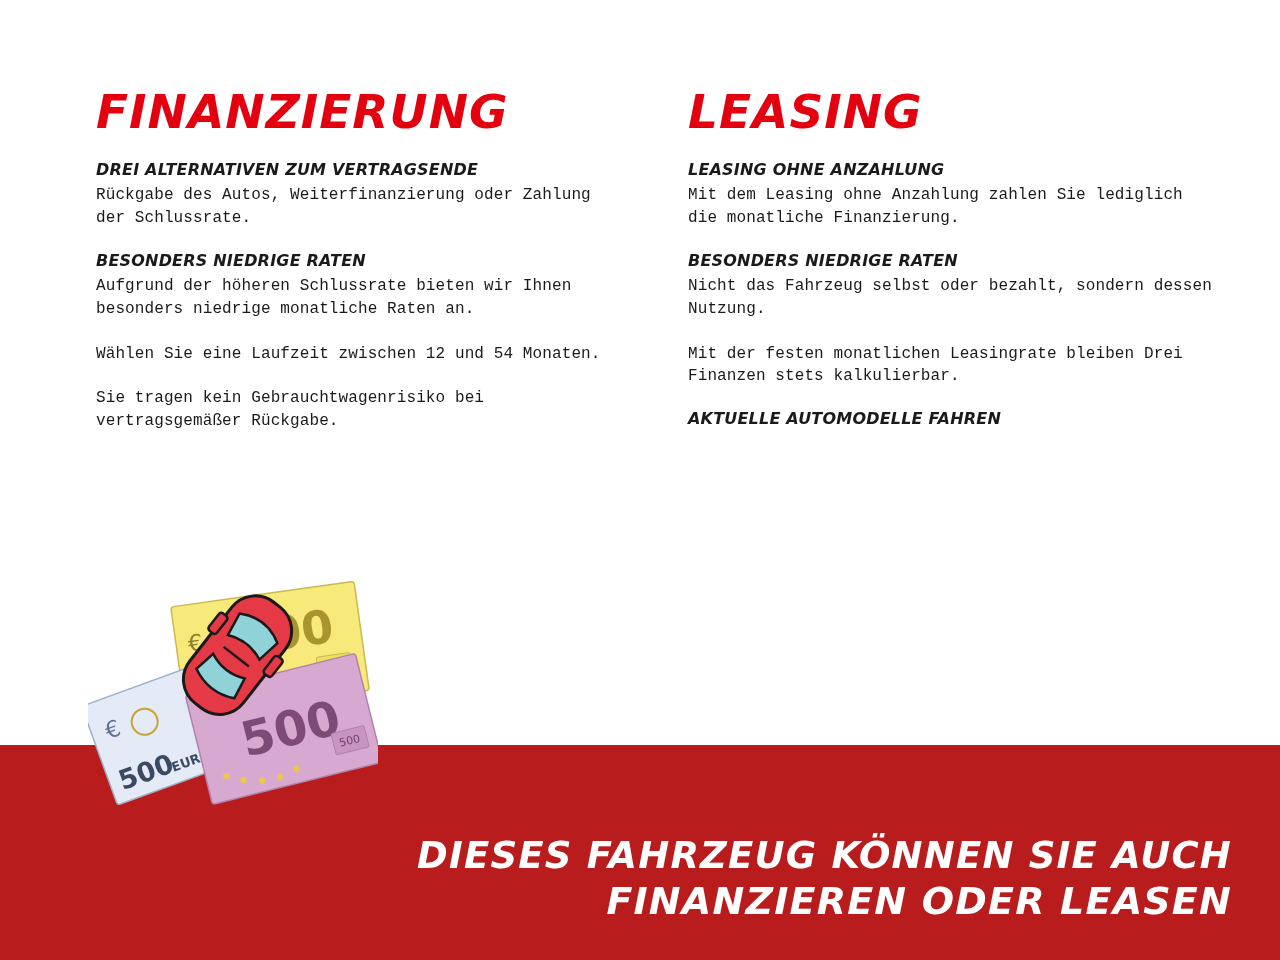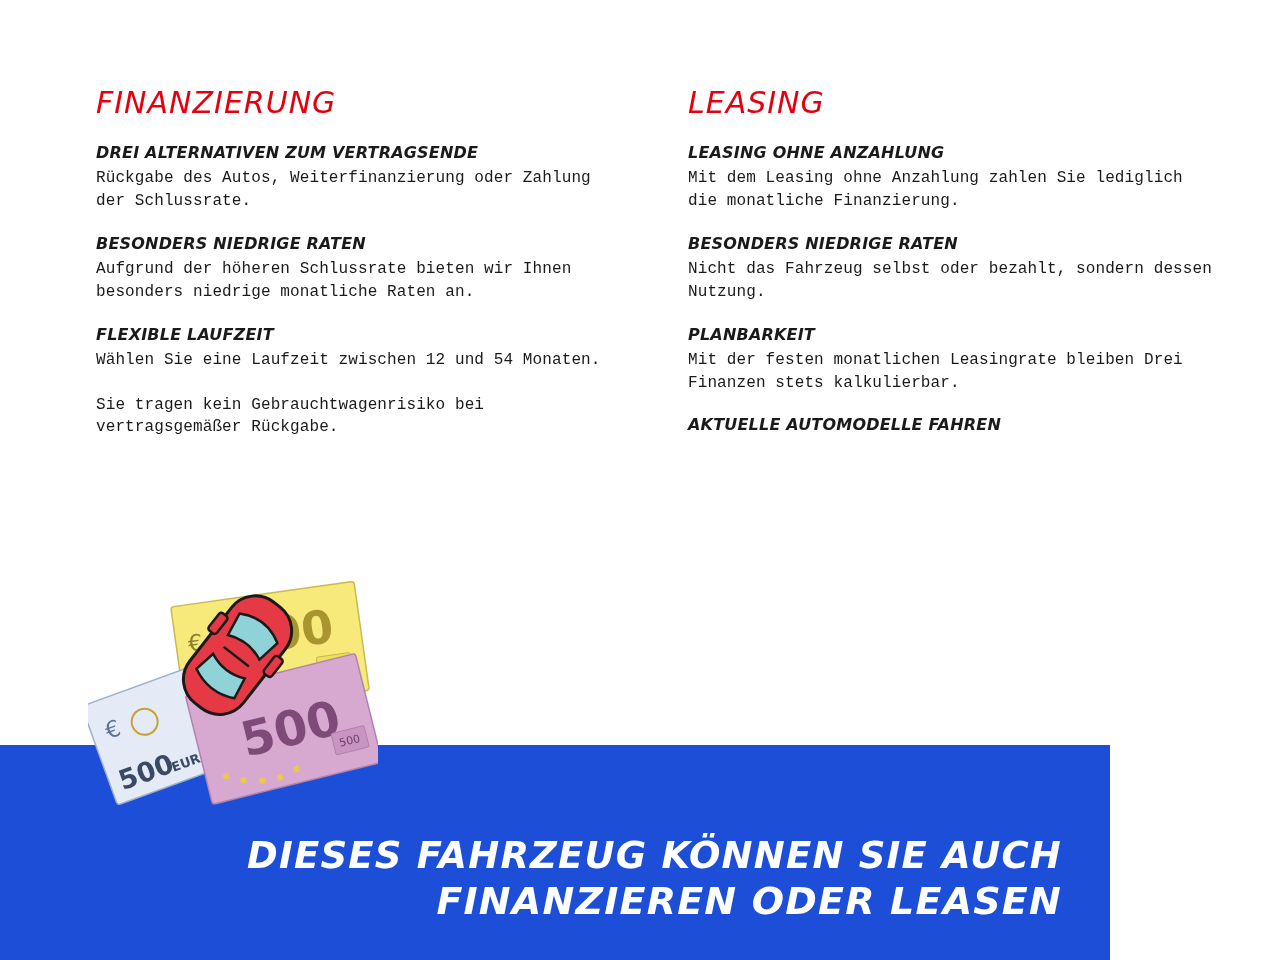--- a/index.html
+++ b/index.html
@@ -25,23 +25,23 @@
     width: 1280px;
     display: flex;
     padding: 0 60px 0 96px;
     gap: 60px;
   }
   .col { width: 545px; }
   .col-right { width: 545px; }
 
   .col-title {
     font-family: "DejaVu Sans", sans-serif;
-    font-weight: normal;
-    font-style: italic;
-    font-size: 30px;
+    font-weight: bold;
+    font-style: italic;
+    font-size: 47px;
     letter-spacing: 1px;
     color: #e3000f;
     text-transform: uppercase;
     line-height: 1;
     margin-bottom: 26px;
   }
 
   .block { margin-bottom: 22px; }
   .block:last-child { margin-bottom: 0; }
 
@@ -62,23 +62,23 @@
     color: #1a1a1a;
     line-height: 1.42;
     letter-spacing: 0.1px;
   }
 
   
   .footer-band {
     position: absolute;
     left: 0;
     bottom: 0;
-    width: 1110px;
+    width: 1280px;
     height: 215px;
-    background: #1d4ed8;
+    background: #b91c1c;
   }
   .footer-text {
     position: absolute;
     right: 48px;
     bottom: 36px;
     text-align: right;
     color: #ffffff;
   }
   .footer-line1 {
     font-family: "DejaVu Sans", sans-serif;
@@ -124,21 +124,20 @@
         <div class="block-head">Drei Alternativen zum Vertragsende</div>
         <div class="block-body">Rückgabe des Autos, Weiterfinanzierung oder Zahlung der Schlussrate.</div>
       </div>
 
       <div class="block">
         <div class="block-head">Besonders niedrige Raten</div>
         <div class="block-body">Aufgrund der höheren Schlussrate bieten wir Ihnen besonders niedrige monatliche Raten an.</div>
       </div>
 
       <div class="block">
-        <div class="block-head">Flexible Laufzeit</div>
         <div class="block-body">Wählen Sie eine Laufzeit zwischen 12 und 54 Monaten.</div>
       </div>
 
       <div class="block">
         <div class="block-body">Sie tragen kein Gebrauchtwagenrisiko bei vertragsgemäßer Rückgabe.</div>
       </div>
     </div>
 
     <div class="col-right">
       <div class="col-title">Leasing</div>
@@ -147,21 +146,20 @@
         <div class="block-head">Leasing ohne Anzahlung</div>
         <div class="block-body">Mit dem Leasing ohne Anzahlung zahlen Sie lediglich die monatliche Finanzierung.</div>
       </div>
 
       <div class="block">
         <div class="block-head">Besonders niedrige Raten</div>
         <div class="block-body">Nicht das Fahrzeug selbst oder bezahlt, sondern dessen Nutzung.</div>
       </div>
 
       <div class="block">
-        <div class="block-head">Planbarkeit</div>
         <div class="block-body">Mit der festen monatlichen Leasingrate bleiben Drei Finanzen stets kalkulierbar.</div>
       </div>
 
       <div class="block">
         <div class="block-head">Aktuelle Automodelle fahren</div>
       </div>
     </div>
 
   </div>
 

